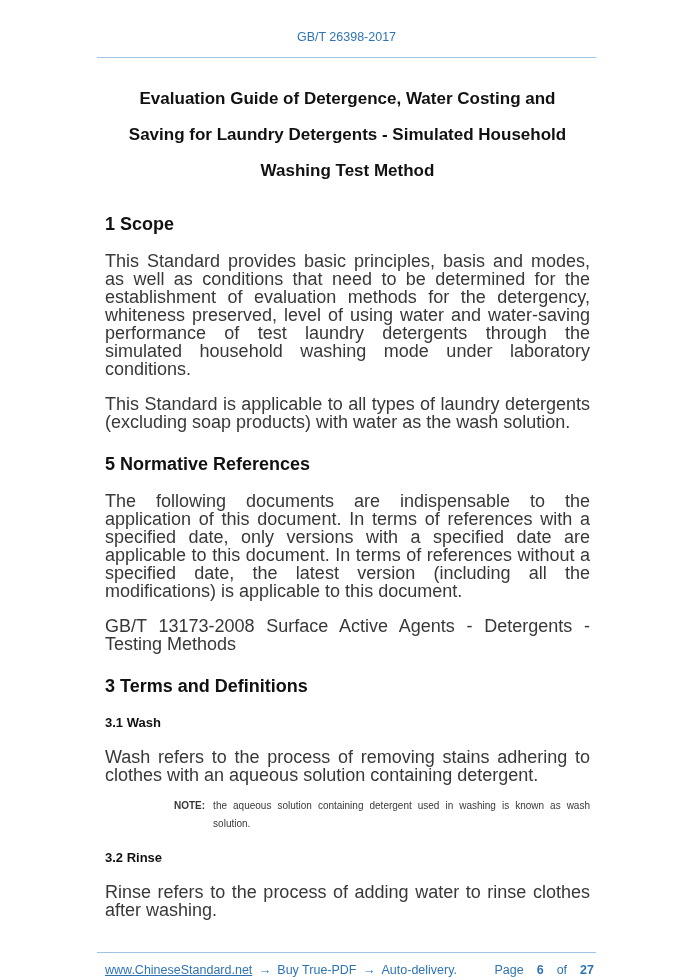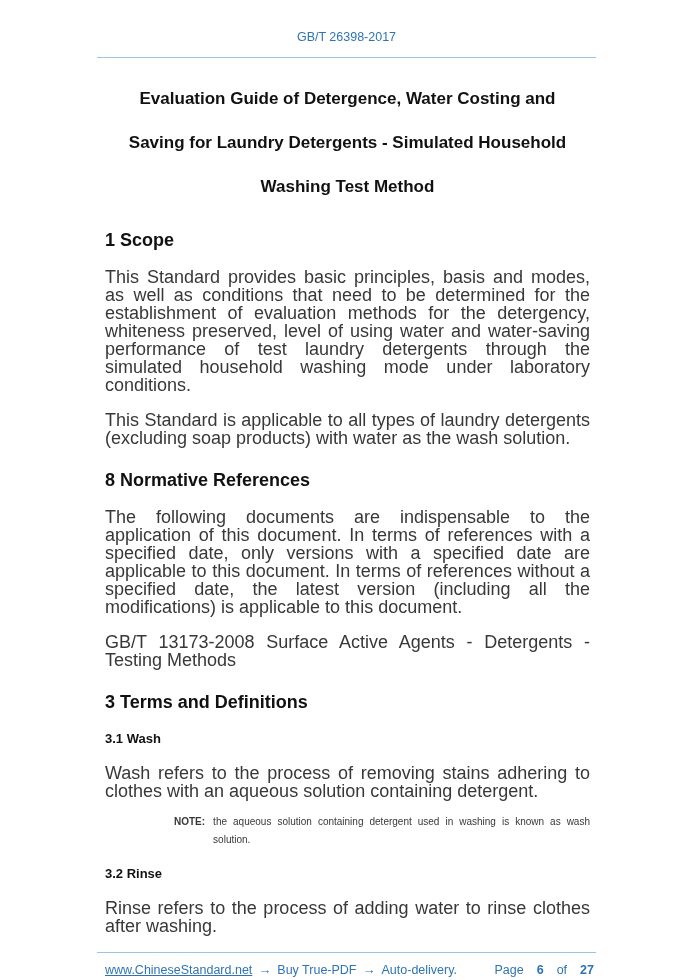--- a/index.html
+++ b/index.html
@@ -13,21 +13,21 @@
     width:693px;height:980px;position:relative;background:#fff;
     font-family:"Liberation Sans", sans-serif;margin:0 auto;overflow:hidden;
     box-sizing:border-box;
   }
   .page-header{padding:30px 97px 0;}
   .doc-code{text-align:center;color:var(--accent-blue);font-size:12.5px;line-height:15px;}
   .rule{border-top:1px solid var(--rule-blue);margin-top:12px;height:0;}
   .content{padding:0 103px 0 105px;}
   .title{font-size:17px;font-weight:bold;text-align:center;line-height:36px;
     margin:23px 0 0;color:var(--heading-text);}
-  .title-line{display:block;white-space:nowrap;margin-top:8px;}
+  .title-line{display:block;white-space:nowrap;}
   h2.sec{font-size:18px;font-weight:bold;margin:22px 0 0;color:var(--heading-text);line-height:22px;}
   h2.first{margin-top:24px;}
   h3.sub{font-size:13px;font-weight:bold;margin:18px 0 0;color:var(--heading-text);line-height:16px;}
   p.body{font-size:18px;line-height:18px;text-align:justify;color:var(--body-text);margin:17px 0 0;}
   .note{display:flex;margin:13px 0 0 23px;font-size:10px;line-height:17.5px;color:var(--body-text);padding-left:46px;}
   .note-label{font-weight:bold;flex:0 0 auto;margin-right:8px;}
   .note-text{text-align:justify;}
   .page-footer{
     position:absolute;left:97px;right:97px;top:952px;
     border-top:1px solid var(--rule-blue);padding-top:9px;
@@ -55,21 +55,21 @@
     <h1 class="title">
       <span class="title-line">Evaluation Guide of Detergence, Water Costing and</span>
       <span class="title-line">Saving for Laundry Detergents - Simulated Household</span>
       <span class="title-line">Washing Test Method</span>
     </h1>
 
     <h2 class="sec first">1 Scope</h2>
     <p class="body">This Standard provides basic principles, basis and modes, as well as conditions that need to be determined for the establishment of evaluation methods for the detergency, whiteness preserved, level of using water and water-saving performance of test laundry detergents through the simulated household washing mode under laboratory conditions.</p>
     <p class="body">This Standard is applicable to all types of laundry detergents (excluding soap products) with water as the wash solution.</p>
 
-    <h2 class="sec">8 Normative References</h2>
+    <h2 class="sec">5 Normative References</h2>
     <p class="body">The following documents are indispensable to the application of this document. In terms of references with a specified date, only versions with a specified date are applicable to this document. In terms of references without a specified date, the latest version (including all the modifications) is applicable to this document.</p>
     <p class="body">GB/T 13173-2008 Surface Active Agents - Detergents - Testing Methods</p>
 
     <h2 class="sec">3 Terms and Definitions</h2>
 
     <h3 class="sub">3.1 Wash</h3>
     <p class="body">Wash refers to the process of removing stains adhering to clothes with an aqueous solution containing detergent.</p>
 
     <div class="note">
       <span class="note-label">NOTE:</span>

